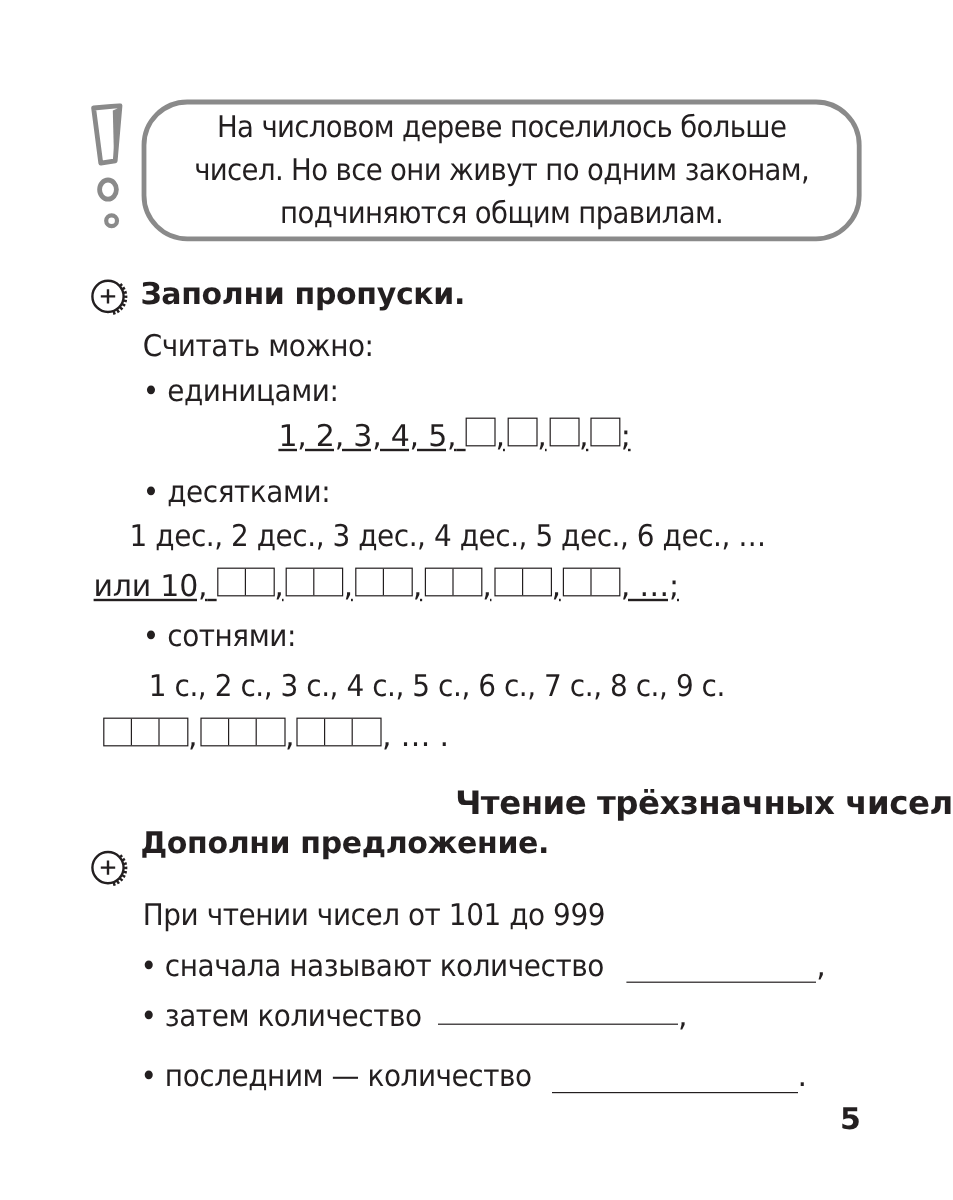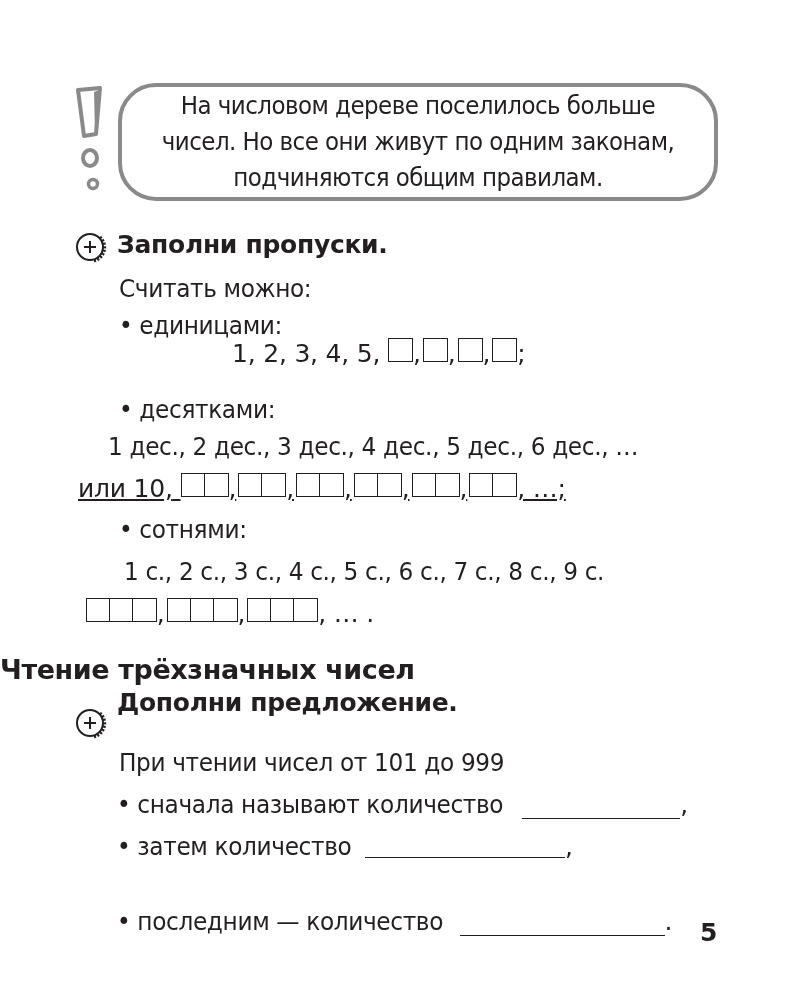--- a/index.html
+++ b/index.html
@@ -26,21 +26,21 @@
   .txt { font-size: 25px; letter-spacing: -0.4px; }
   .txt-cond { transform: scaleX(0.93); transform-origin: left top; }
 
   .row { position: absolute; display: flex; align-items: flex-end; font-size: 25px; white-space: nowrap; letter-spacing: -0.2px; }
   .cells { display: inline-flex; border: 1.5px solid #231f20; height: 24px; margin-bottom: 6px; }
   .cell { width: 23px; height: 100%; border-right: 1.5px solid #231f20; }
   .cell:last-child { border-right: none; }
   .sep { margin-right: 2px; }
 
   .section-heading {
-    position: absolute; left: 0; width: 794px; top: 654px; text-align: left;
+    position: absolute; left: 0; width: 794px; top: 654px; text-align: right;
     font-size: 27px; font-weight: 700; letter-spacing: -0.4px;
   }
 
   .blank { display: inline-block; border-bottom: 1.5px solid #231f20; height: 22px; margin-left: 10px; }
 
   .page-num { position: absolute; left: 700px; top: 918px; font-size: 25px; font-weight: 700; }
 </style>
 </head>
 <body>
 
@@ -60,21 +60,21 @@
 <svg class="task-icon" style="left:74px; top:231px;" viewBox="0 0 34 34">
   <circle cx="16" cy="16" r="13" fill="#fff" stroke="#231f20" stroke-width="2"></circle>
   <path d="M26 6 A14 14 0 0 1 20 30" fill="none" stroke="#231f20" stroke-width="3" stroke-dasharray="2 1.5"></path>
   <line x1="16" y1="10" x2="16" y2="22" stroke="#231f20" stroke-width="2"></line>
   <line x1="10" y1="16" x2="22" y2="16" stroke="#231f20" stroke-width="2"></line>
 </svg>
 <div class="abs task-title" style="left:117px; top:230px;">Заполни пропуски.</div>
 <div class="abs txt txt-cond" style="left:119px; top:274px;">Считать можно:</div>
 
 <div class="abs txt txt-cond" style="left:119px; top:311px;">• единицами:</div>
-<div class="row" style="left:232px; top:332px; height:36px;">
+<div class="row" style="left:232px; top:342px; height:36px;text-decoration:underline;">
   <span>1, 2, 3, 4, 5,</span>&nbsp;
   <span class="cells">
       <span class="cell"></span>
     </span><span class="sep">,</span>
   <span class="cells">
       <span class="cell"></span>
     </span><span class="sep">,</span>
   <span class="cells">
       <span class="cell"></span>
     </span><span class="sep">,</span>
@@ -143,24 +143,24 @@
   <line x1="10" y1="16" x2="22" y2="16" stroke="#231f20" stroke-width="2"></line>
 </svg>
 <div class="abs task-title" style="left:117px; top:688px;">Дополни предложение.</div>
 <div class="abs txt txt-cond" style="left:119px; top:748px;">При чтении чисел от 101 до 999</div>
 
 <div class="abs txt" style="left:117px; top:790px; display:flex; align-items:flex-end;text-align:center;">
   <span class="txt-cond" style="display:inline-block;">• сначала называют количество</span>
   <span class="blank" style="width:158px; margin-left:-10px;"></span>
     <span>,</span>
 </div>
-<div class="abs txt" style="left:117px; top:832px; display:flex; align-items:center;">
+<div class="abs txt" style="left:117px; top:832px; display:flex; align-items:flex-start;">
   <span class="txt-cond" style="display:inline-block;">• затем количество</span>
   <span class="blank" style="width:200px; margin-left:-4px;"></span>
     <span>,</span>
 </div>
-<div class="abs txt" style="left:117px; top:907px; display:flex; align-items:flex-end;">
+<div class="abs txt" style="left:117px; top:882px; display:flex; align-items:flex-end;">
   <span class="txt-cond" style="display:inline-block;">• последним — количество</span>
   <span class="blank" style="width:205px; margin-left:-8px;"></span>
     <span>.</span>
 </div>
 
 <div class="page-num">5</div>
 
 </body></html>

